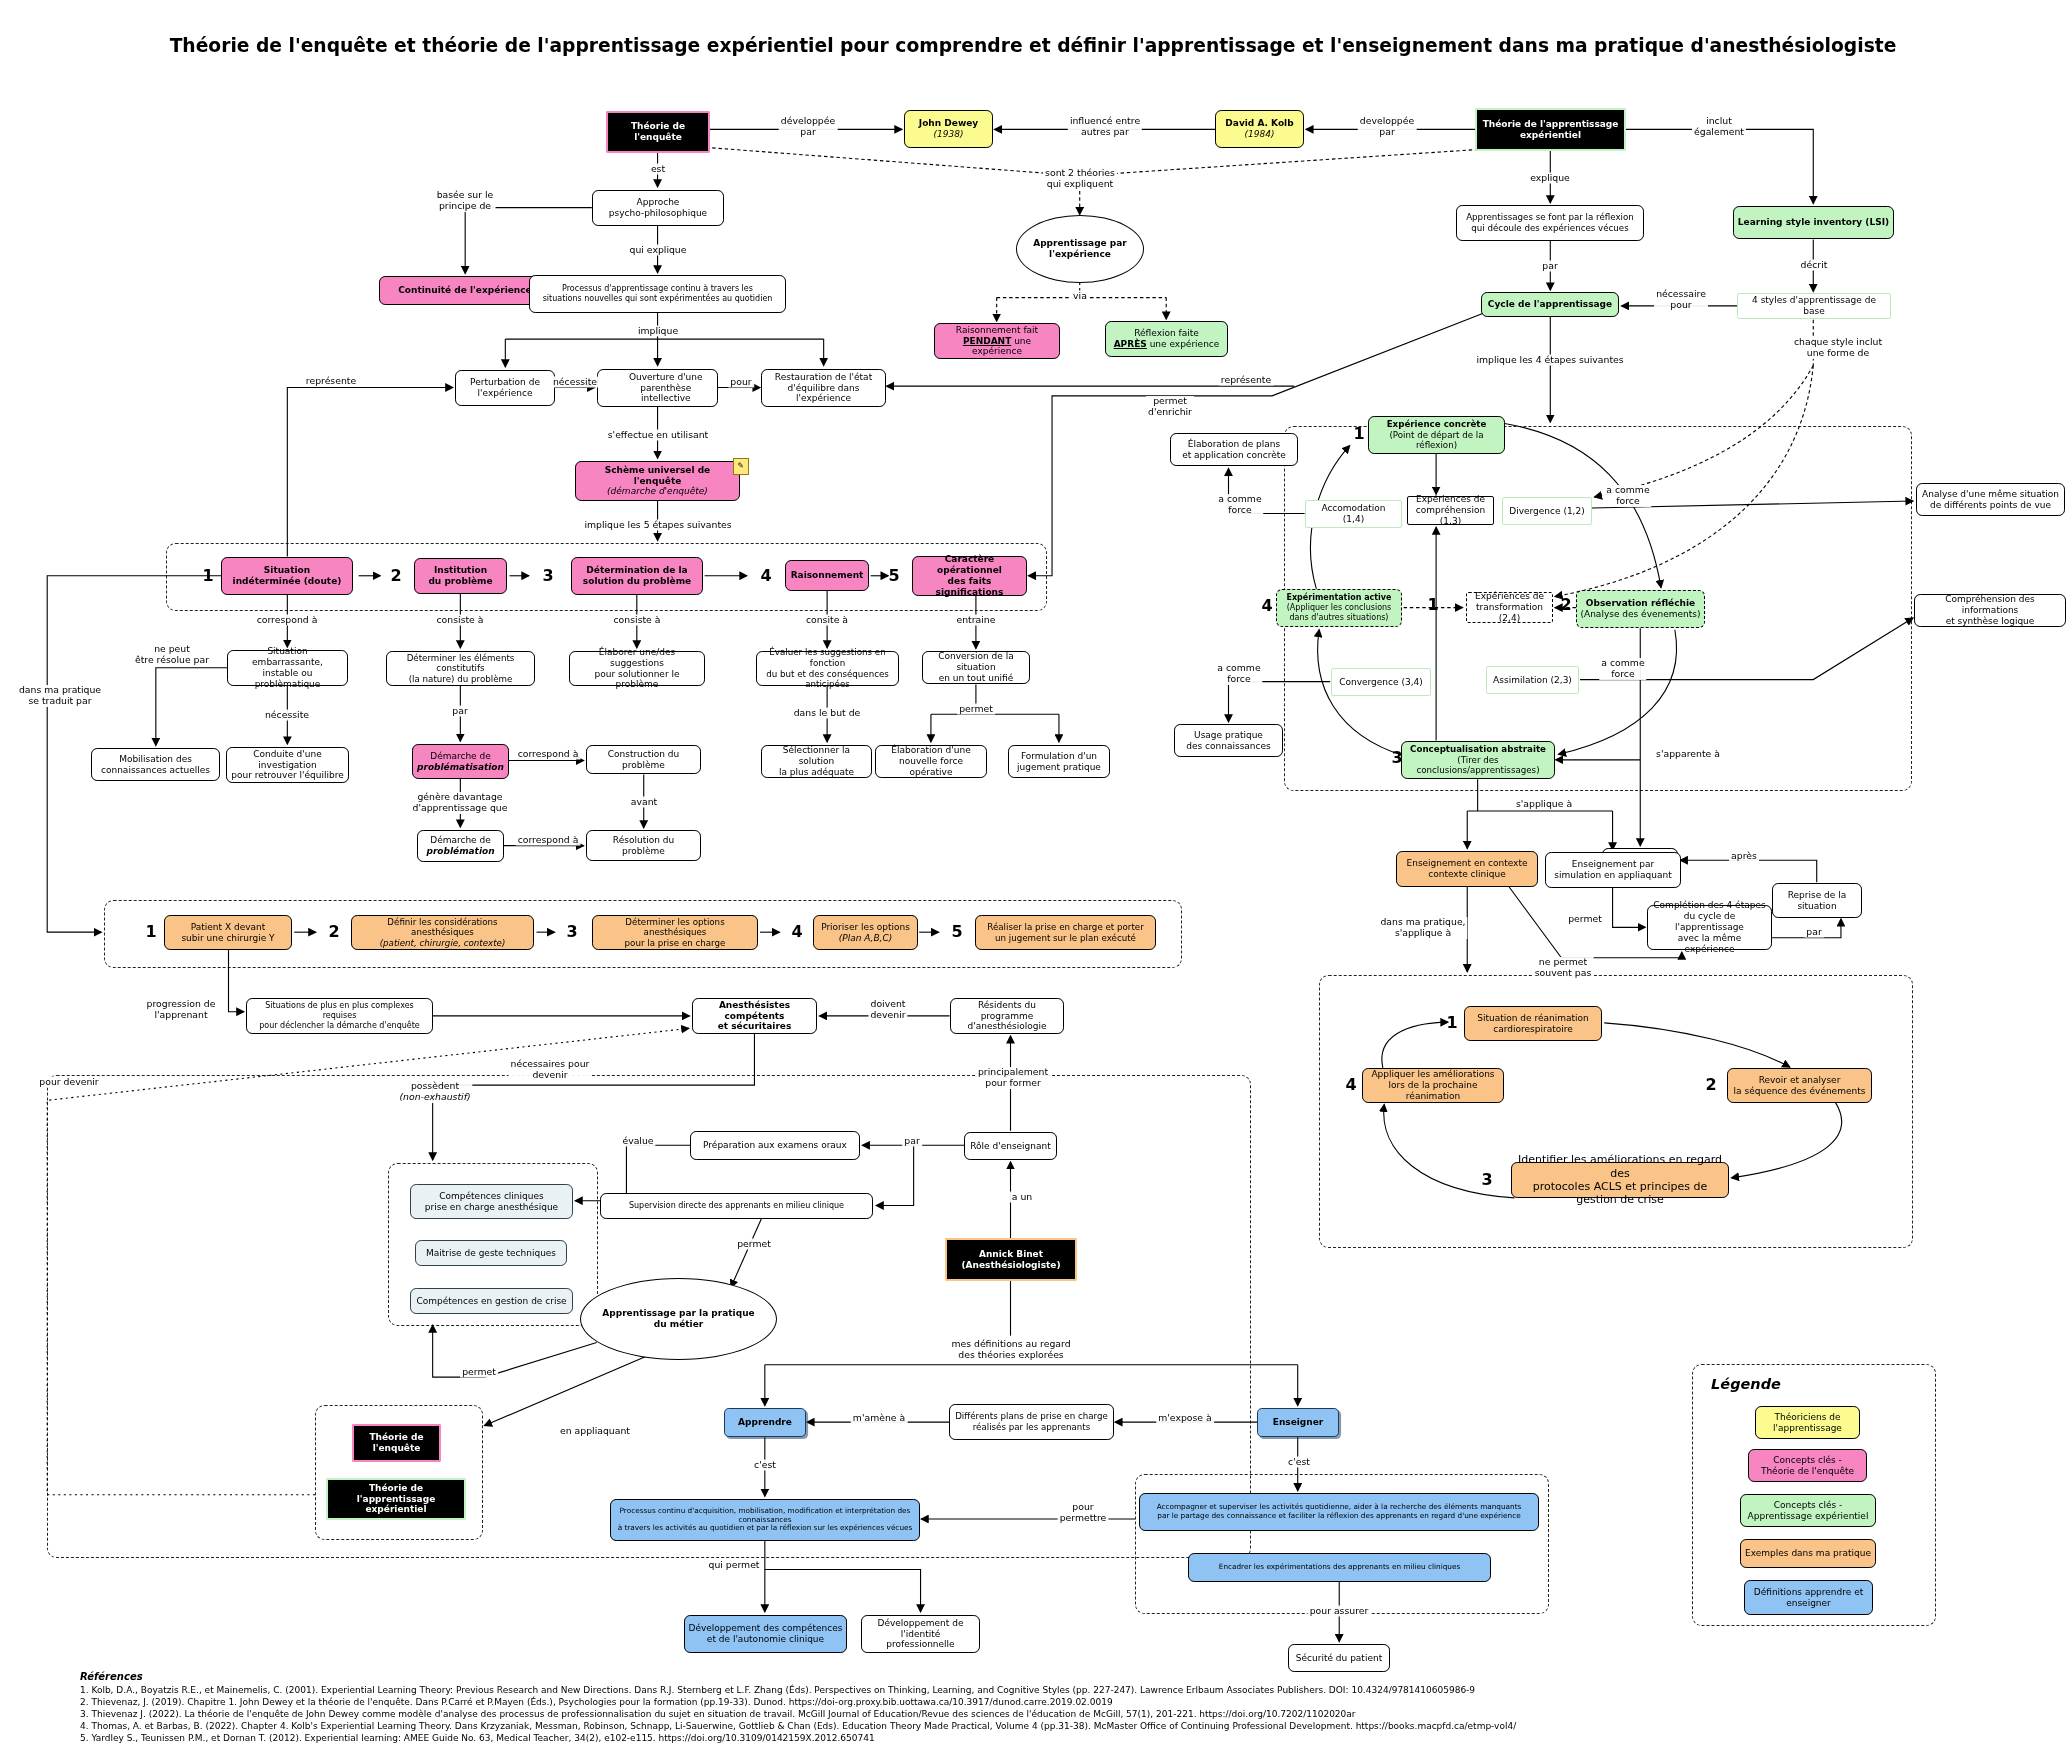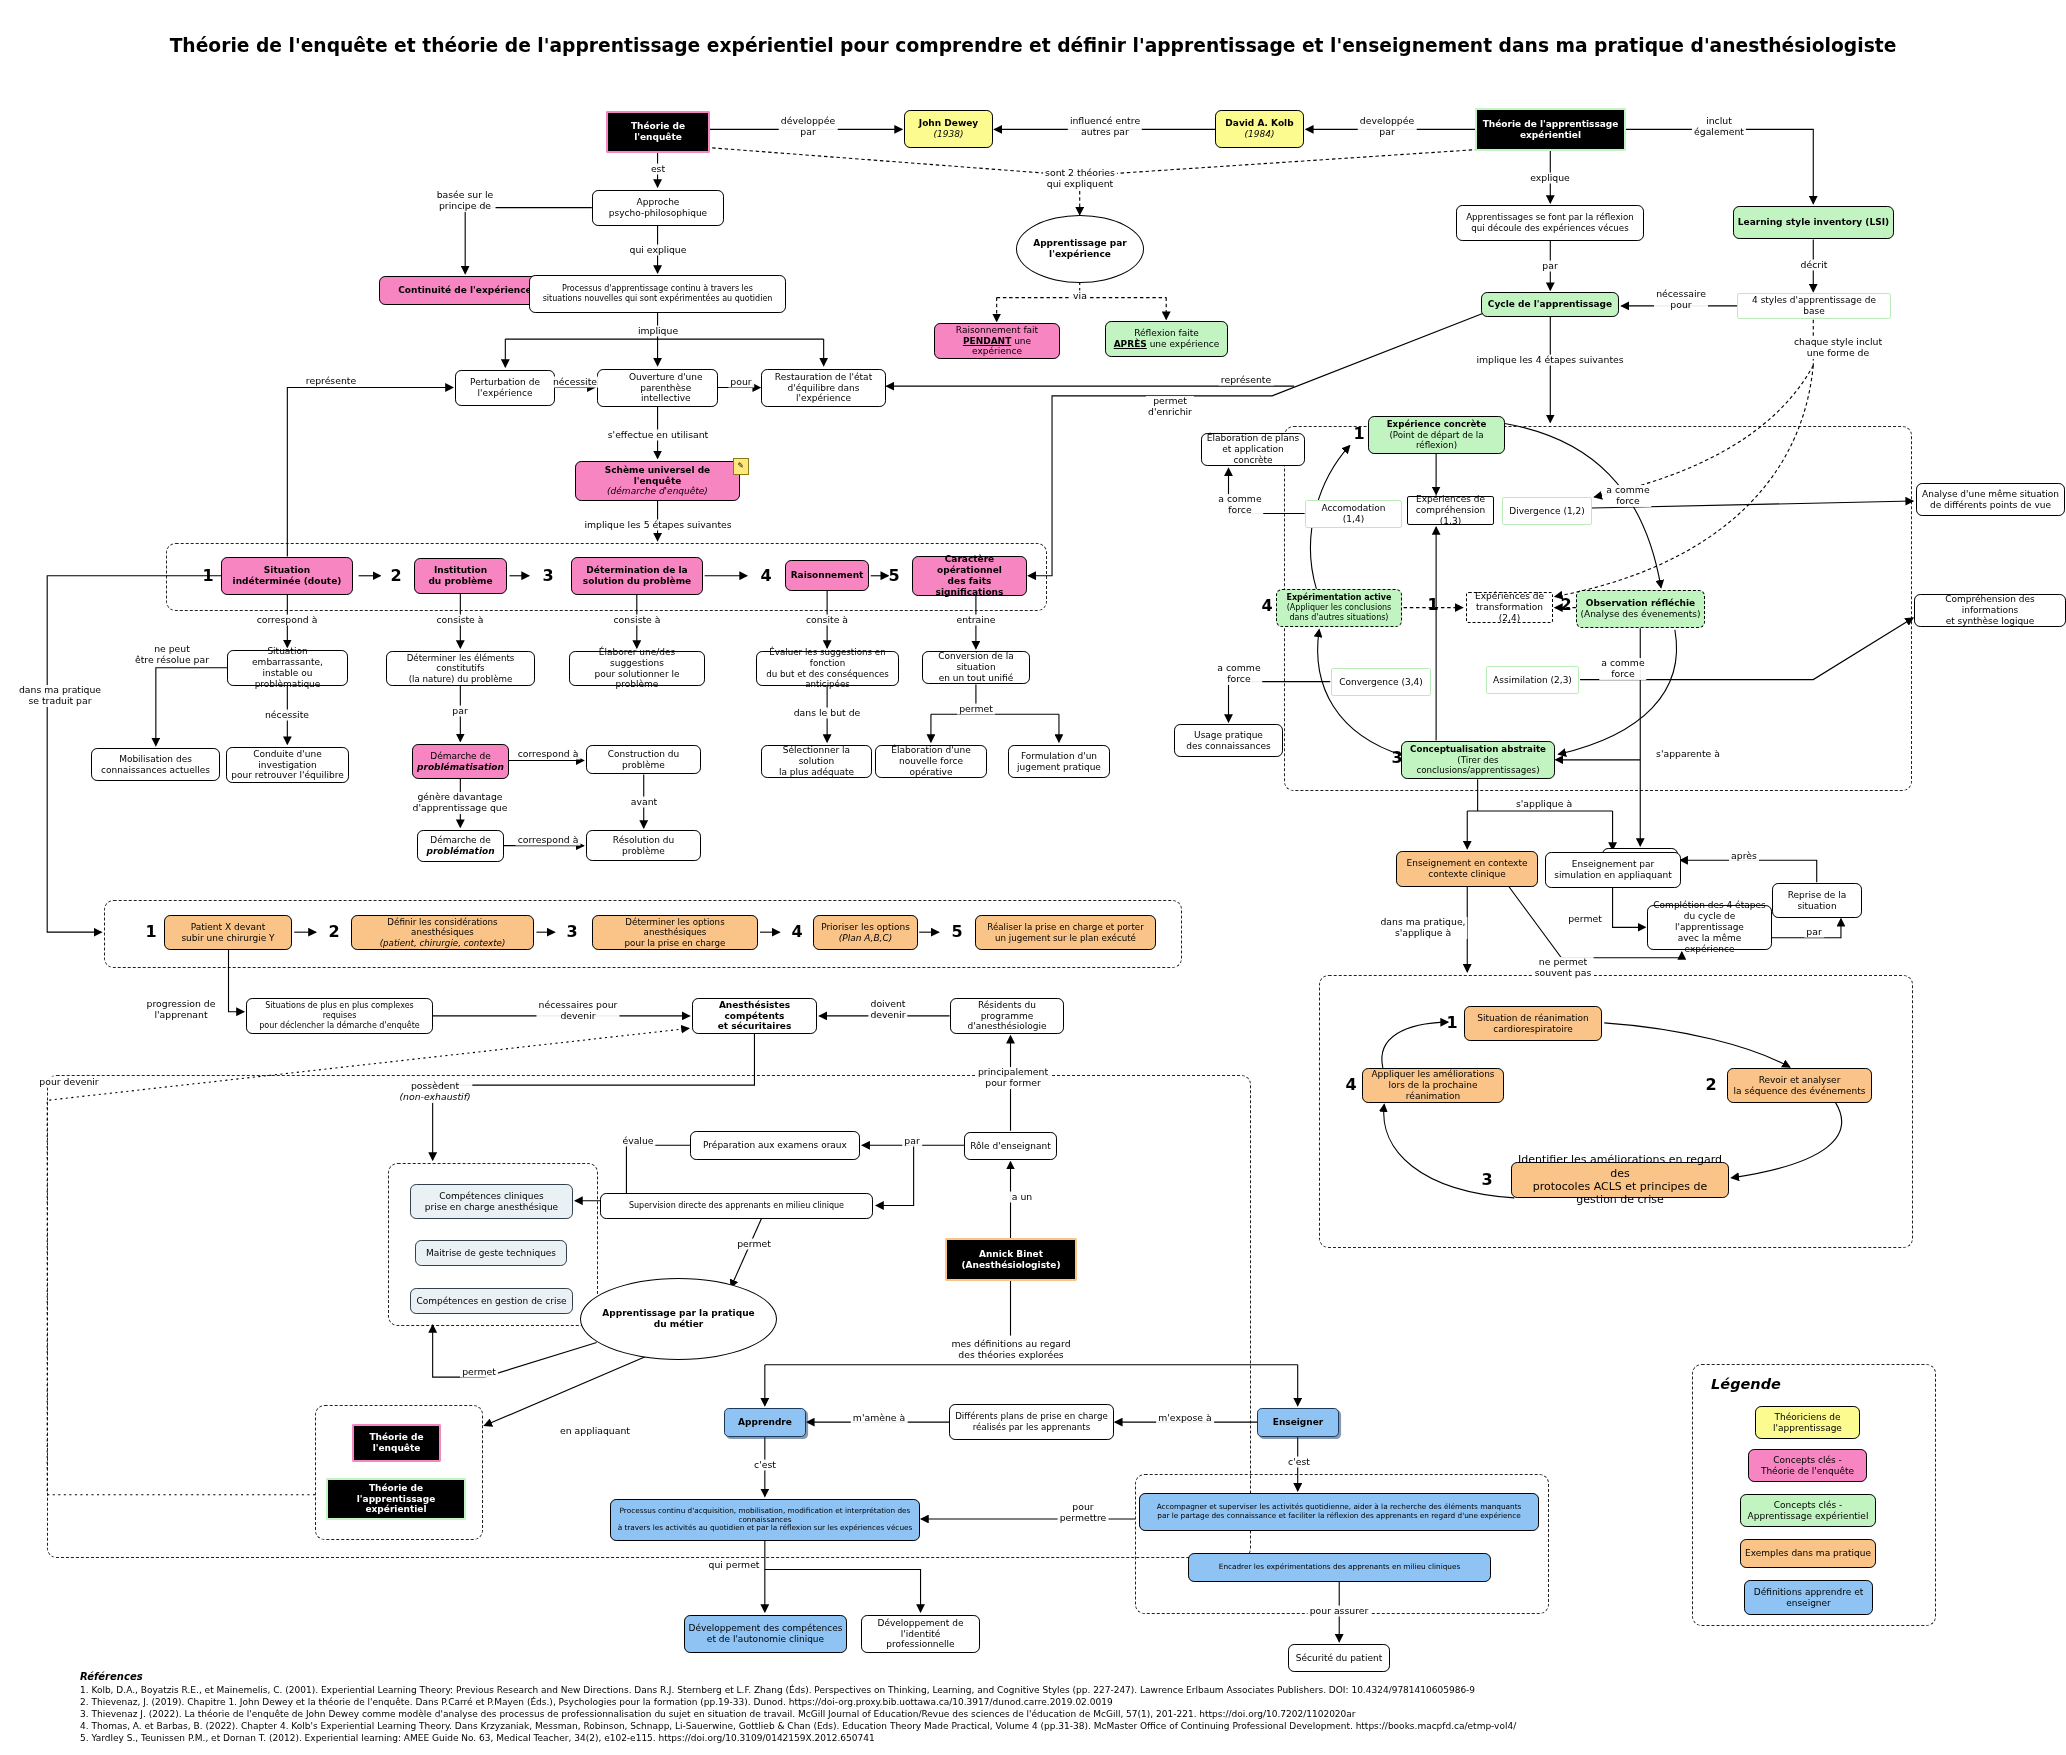--- a/index.html
+++ b/index.html
@@ -314,21 +314,21 @@
         <div><span>jugement pratique</span></div>
       </div>
       <div class="node white" style="left: 1916px; top: 483px; width: 149px; height: 33px;">
         <div><span>Analyse d'une même situation</span></div>
         <div><span>de différents points de vue</span></div>
       </div>
       <div class="node white" style="left: 1914px; top: 594px; width: 152px; height: 33px;">
         <div><span>Compréhension des informations</span></div>
         <div><span>et synthèse logique</span></div>
       </div>
-      <div class="node white" style="left: 1170px; top: 433px; width: 104px; height: 33px; margin-left: 31px;">
+      <div class="node white" style="left: 1170px; top: 433px; width: 128px; height: 33px;">
         <div><span>Élaboration de plans</span></div>
         <div><span>et application concrète</span></div>
       </div>
       <div class="node white" style="left: 1174px; top: 724px; width: 109px; height: 33px;">
         <div><span>Usage pratique</span></div>
         <div><span>des connaissances</span></div>
       </div>
       <div class="node green" style="left: 1368px; top: 416px; width: 137px; height: 38px; font-size: 8.7px;">
         <div><span style="font-weight: bold;">Expérience concrète</span></div>
         <div><span>(Point de départ de la réflexion)</span></div>
@@ -639,21 +639,21 @@
         <div><span>permet</span></div>
       </div>
       <div class="elabel" style="left: 60px; top: 696px;">
         <div><span>dans ma pratique</span></div>
         <div><span>se traduit par</span></div>
       </div>
       <div class="elabel" style="left: 181px; top: 1010px;">
         <div><span>progression de</span></div>
         <div><span>l'apprenant</span></div>
       </div>
-      <div class="elabel" style="left: 550px; top: 1011px; margin-left: 28px;">
+      <div class="elabel" style="left: 550px; top: 1070px;">
         <div><span>nécessaires pour</span></div>
         <div><span>devenir</span></div>
       </div>
       <div class="elabel" style="left: 888px; top: 1010px;">
         <div><span>doivent</span></div>
         <div><span>devenir</span></div>
       </div>
       <div class="elabel" style="left: 1013px; top: 1078px;">
         <div><span>principalement</span></div>
         <div><span>pour former</span></div>

